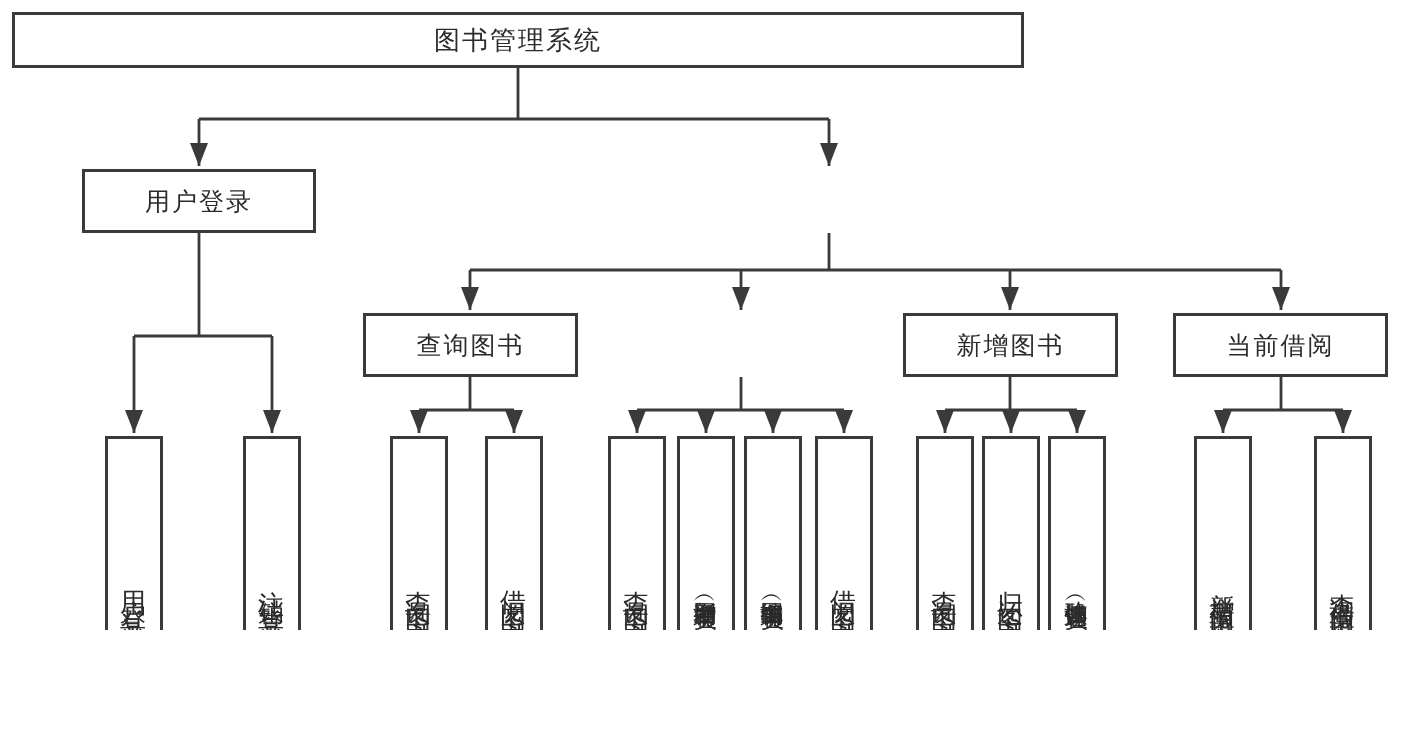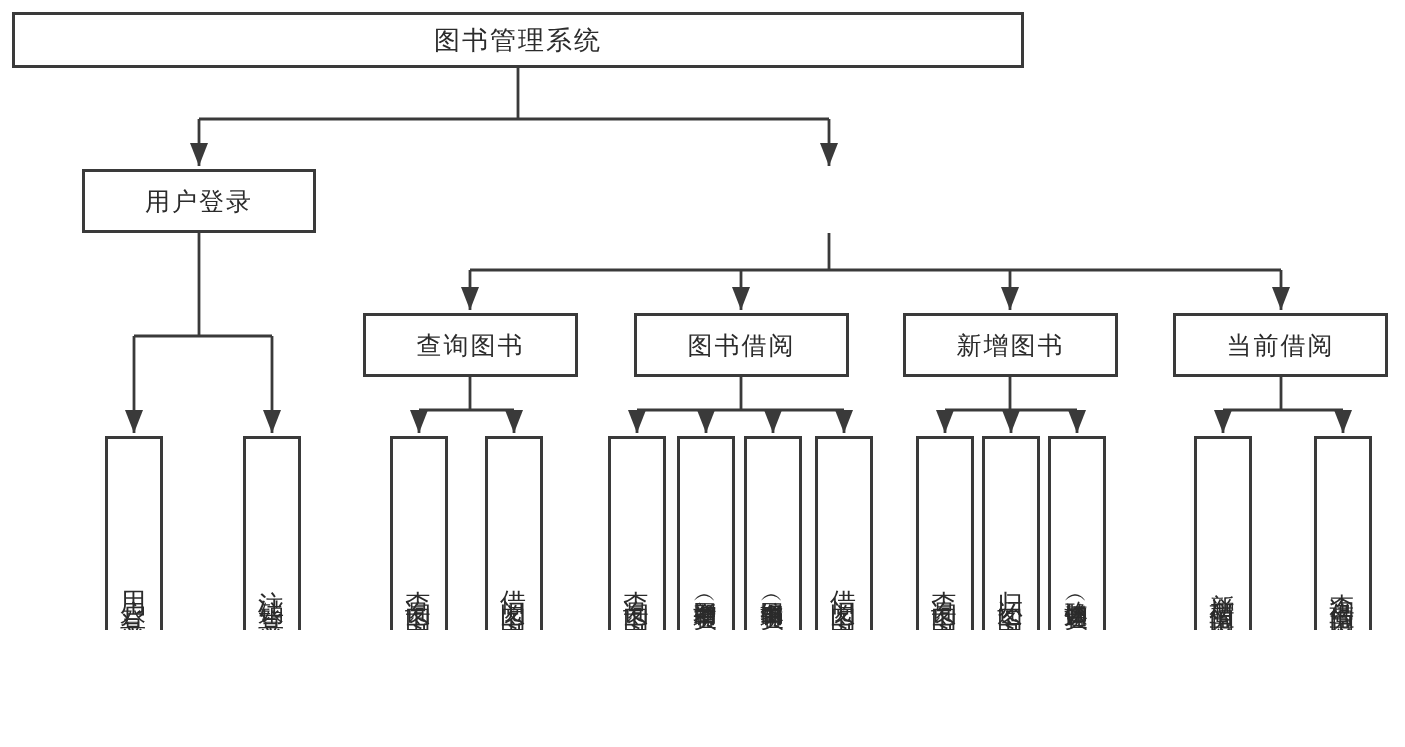--- a/index.html
+++ b/index.html
@@ -110,23 +110,20 @@
     <span>图书管理系统</span>
   </div>
 
   <div class="box box-l2" style="left:82px; width:234px;">
     <span>用户登录</span>
   </div>
 
   <div class="box box-l3" style="left:363px;">
     <span>查询图书</span>
   </div>
-  <div class="box box-l3" style="left:634px;">
-    <span>图书借阅</span>
-  </div>
   <div class="box box-l3" style="left:903px;">
     <span>新增图书</span>
   </div>
   <div class="box box-l3" style="left:1173px;">
     <span>当前借阅</span>
   </div>
 
   <div class="box box-leaf ls-wide" style="left:105px;">
     <span>用户登录</span>
   </div>

